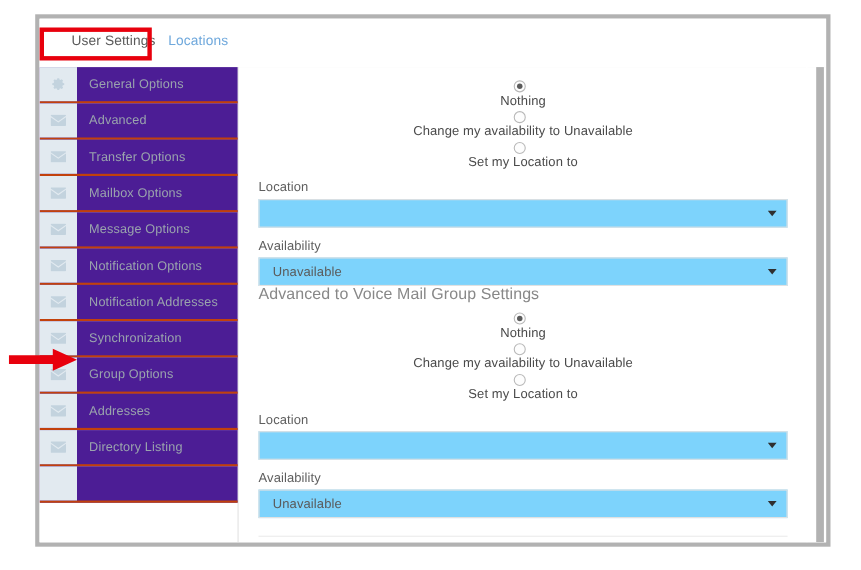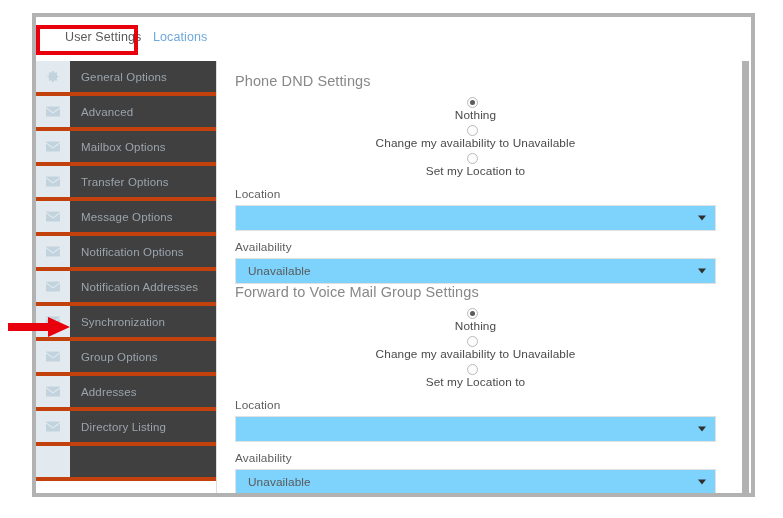--- a/index.html
+++ b/index.html
@@ -99,22 +99,22 @@
     bottom: 0;
     background: #ffffff;
     border-right: 1px solid #dcdcdc;
   }
 
   .side-item {
     position: relative;
     display: flex;
     align-items: center;
     height: 31px;
-    background: #404040;
-    border-bottom: 4px solid #c2410c;
+    background: #4c1d95;
+    border-bottom: 2px solid #c2410c;
     cursor: pointer;
   }
 
   .side-icon {
     width: 34px;
     min-width: 34px;
     height: 100%;
     background: #e2eaf0;
     display: flex;
     align-items: center;
@@ -324,30 +324,30 @@
               </span>
               <span class="side-label">Advanced</span>
             </div>
             <div class="side-item">
               <span class="side-icon">
                 <svg width="14" height="11" viewBox="0 0 22 16" fill="currentColor">
                   <path d="M1 0h20a1 1 0 011 1v.4L11 9 0 1.4V1a1 1 0 011-1z"></path>
                   <path d="M0 3.3v11.7a1 1 0 001 1h20a1 1 0 001-1V3.3L11 11 0 3.3z"></path>
                 </svg>
               </span>
+              <span class="side-label">Transfer Options</span>
+            </div>
+            <div class="side-item">
+              <span class="side-icon">
+                <svg width="14" height="11" viewBox="0 0 22 16" fill="currentColor">
+                  <path d="M1 0h20a1 1 0 011 1v.4L11 9 0 1.4V1a1 1 0 011-1z"></path>
+                  <path d="M0 3.3v11.7a1 1 0 001 1h20a1 1 0 001-1V3.3L11 11 0 3.3z"></path>
+                </svg>
+              </span>
               <span class="side-label">Mailbox Options</span>
-            </div>
-            <div class="side-item">
-              <span class="side-icon">
-                <svg width="14" height="11" viewBox="0 0 22 16" fill="currentColor">
-                  <path d="M1 0h20a1 1 0 011 1v.4L11 9 0 1.4V1a1 1 0 011-1z"></path>
-                  <path d="M0 3.3v11.7a1 1 0 001 1h20a1 1 0 001-1V3.3L11 11 0 3.3z"></path>
-                </svg>
-              </span>
-              <span class="side-label">Transfer Options</span>
             </div>
             <div class="side-item">
               <span class="side-icon">
                 <svg width="14" height="11" viewBox="0 0 22 16" fill="currentColor">
                   <path d="M1 0h20a1 1 0 011 1v.4L11 9 0 1.4V1a1 1 0 011-1z"></path>
                   <path d="M0 3.3v11.7a1 1 0 001 1h20a1 1 0 001-1V3.3L11 11 0 3.3z"></path>
                 </svg>
               </span>
               <span class="side-label">Message Options</span>
             </div>
@@ -405,21 +405,20 @@
               </span>
               <span class="side-label">Directory Listing</span>
             </div>
             <div class="side-item">
               <span class="side-icon"></span>
             </div>
           </div>
 
         <div class="main" id="main-panel">
             <div>
-              <div class="section-title">Phone DND Settings</div>
               <label class="radio-row">
                 <span class="radio checked"></span>
                 <span class="radio-label">Nothing</span>
               </label>
               <label class="radio-row">
                 <span class="radio"></span>
                 <span class="radio-label">Change my availability to Unavailable</span>
               </label>
               <label class="radio-row">
                 <span class="radio"></span>
@@ -430,21 +429,21 @@
                 <span class="select-value"></span>
                 <span class="select-caret"></span>
               </div>
               <div class="field-label">Availability</div>
               <div class="select-box">
                 <span class="select-value">Unavailable</span>
                 <span class="select-caret"></span>
               </div>
             </div>
             <div>
-              <div class="section-title">Forward to Voice Mail Group Settings</div>
+              <div class="section-title">Advanced to Voice Mail Group Settings</div>
               <label class="radio-row">
                 <span class="radio checked"></span>
                 <span class="radio-label">Nothing</span>
               </label>
               <label class="radio-row">
                 <span class="radio"></span>
                 <span class="radio-label">Change my availability to Unavailable</span>
               </label>
               <label class="radio-row">
                 <span class="radio"></span>

